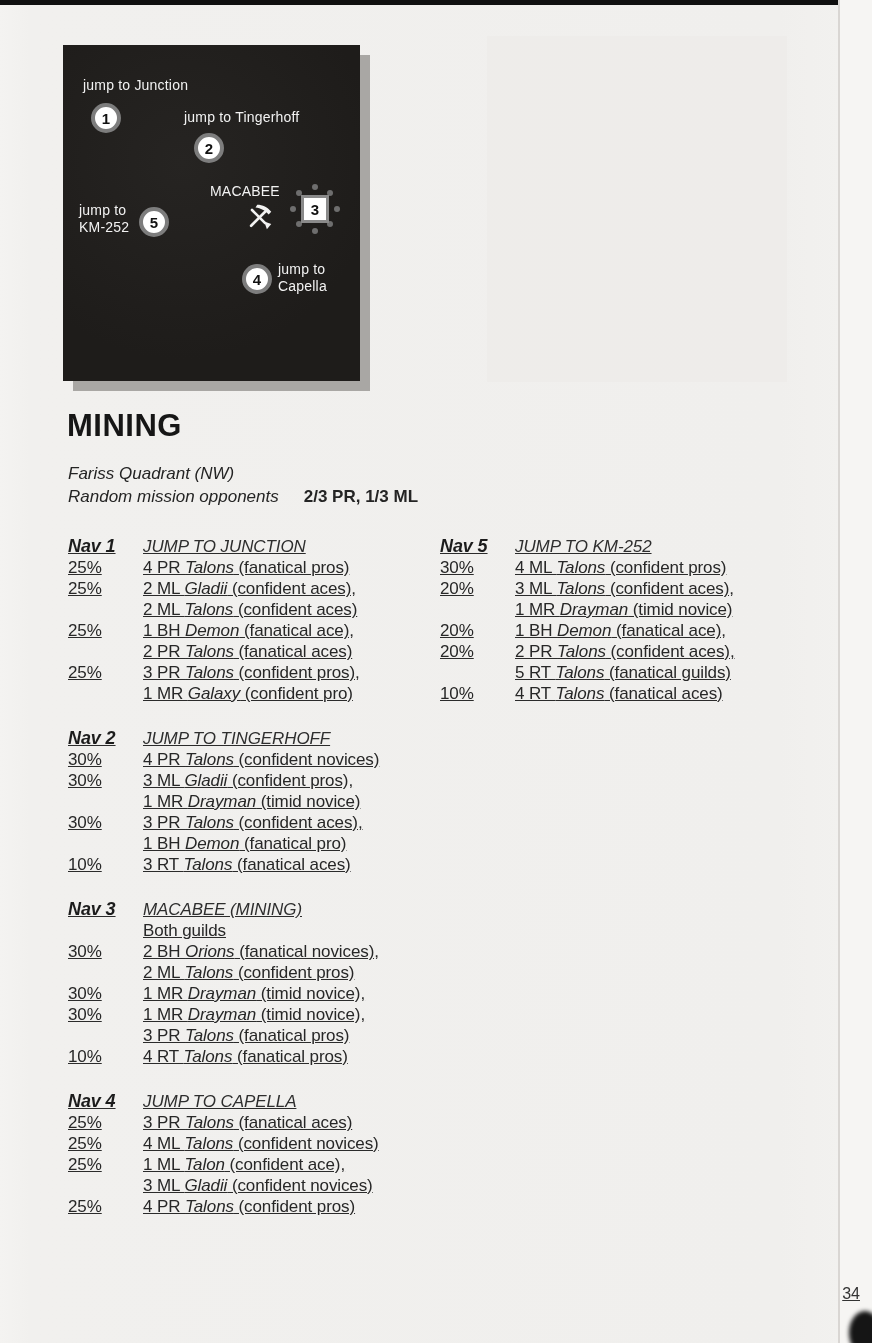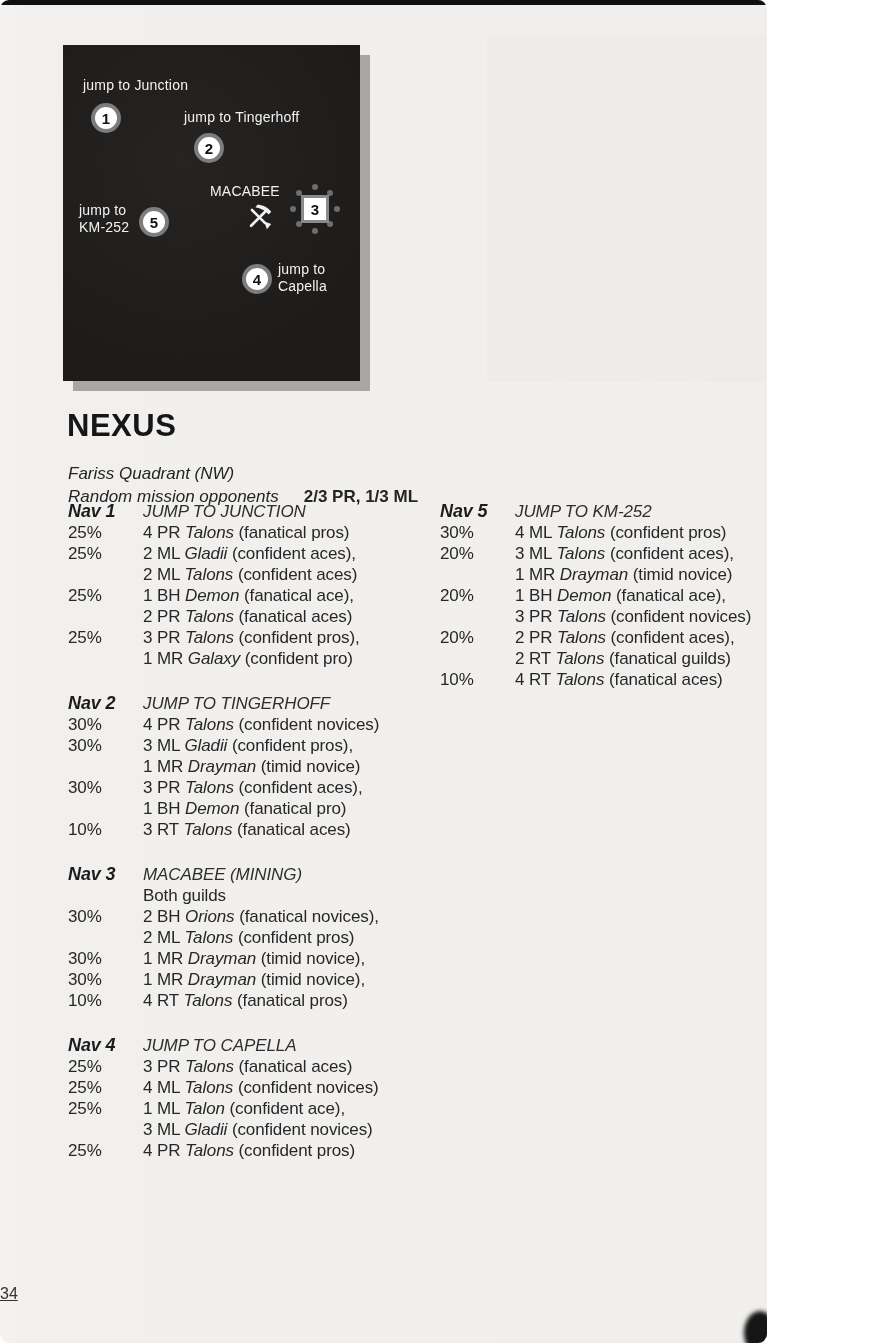--- a/index.html
+++ b/index.html
@@ -1,19 +1,19 @@
 <!DOCTYPE html>
 <html><head>
 <meta charset="utf-8">
 <style>
   html,body{margin:0;padding:0;background:#ffffff;}
   .page{
-    position:relative;width:767px;height:1343px;overflow:hidden;
+    position:relative;width:872px;height:1343px;overflow:hidden;
     background:linear-gradient(90deg,#f4f3f1 0px,#f1f0ee 30px,#f0efed 780px,#f3f2f0 100%);
-    font-family:"Liberation Sans",sans-serif;color:#2b2b2b;border-radius:9px;
+    font-family:"Liberation Sans",sans-serif;color:#2b2b2b;
   }
   .top-edge{position:absolute;left:0;top:0;width:872px;height:5px;background:#101010;}
   .right-crease{position:absolute;left:838px;top:0;width:2px;height:1343px;background:#d9d6d3;}
   .right-strip{position:absolute;left:840px;top:0;width:32px;height:1343px;background:#f6f5f3;}
   .corner-blob{position:absolute;right:-9px;bottom:-12px;width:32px;height:44px;background:#151515;border-radius:50%;filter:blur(2px);}
   .bleed-rect{position:absolute;left:487px;top:36px;width:300px;height:346px;background:#edebe8;opacity:.7;}
 
   
   .map{
     position:absolute;left:63px;top:45px;width:297px;height:336px;
@@ -37,28 +37,28 @@
   .dot{position:absolute;width:6px;height:6px;border-radius:50%;background:#6e6e6e;}
   .mining-icon{position:absolute;width:28px;height:28px;}
 
   
   .page-title{position:absolute;left:67px;top:408px;margin:0;font-size:31px;font-weight:bold;letter-spacing:.5px;color:#161616;}
   .sub1{position:absolute;left:68px;top:464px;font-size:17px;font-style:italic;color:#242424;text-align:center;}
   .sub2{position:absolute;left:68px;top:487px;font-size:17px;color:#242424;}
   .sub2 .lbl{font-style:italic;margin-top:20px;}
   .sub2 .val{font-weight:bold;margin-left:25px;font-style:normal;}
 
-  .col{position:absolute;top:501px;width:372px;}
+  .col{position:absolute;top:536px;width:372px;text-decoration:underline;}
   .col-left{left:68px;}
   .col-right{left:440px;}
   .section{margin-bottom:24px;}
   .row{display:grid;grid-template-columns:75px 1fr;line-height:21px;font-size:17px;letter-spacing:-.1px;color:#272727;}
   .row.head .nav{font-weight:bold;font-style:italic;font-size:18px;color:#1c1c1c;}
   .row.head .title{font-style:italic;color:#2e2e2e;}
-  .page-number{position:absolute;left:0;top:1285px;width:860px;text-align:left;font-size:16px;color:#333;text-decoration:underline;}
+  .page-number{position:absolute;left:0;top:1285px;width:860px;text-align:right;font-size:16px;color:#333;text-decoration:underline;}
 </style>
 </head>
 <body>
 
 <div class="page">
 
   <div class="top-edge"></div>
   <div class="bleed-rect"></div>
   <div class="right-strip"></div>
   <div class="right-crease"></div>
@@ -105,21 +105,21 @@
       <span>5</span>
     </div>
 
     <div class="nav-circle" style="left:179px;top:219px">
       <span>4</span>
     </div>
     <div class="map-label" style="left:215px;top:216px">jump to
 Capella</div>
   </div>
 
-  <h1 class="page-title">NEXUS</h1>
+  <h1 class="page-title">MINING</h1>
   <div class="sub1">Fariss Quadrant (NW)</div>
   <div class="sub2">
     <span class="lbl">Random mission opponents</span><span class="val">2/3 PR, 1/3 ML</span>
   </div>
 
   <div class="col col-left">
   <div class="section">
     <div class="row head">
       <span class="nav">Nav 1</span>
       <span class="title"><span>JUMP TO JUNCTION</span></span>
@@ -205,20 +205,21 @@
         <div class="row">
           <span class="pct">30%</span>
           <span class="line"><span>1 MR </span><i>Drayman</i><span> (timid novice),</span></span>
         </div>
         <div class="row">
           <span class="pct">30%</span>
           <span class="line"><span>1 MR </span><i>Drayman</i><span> (timid novice),</span></span>
         </div>
         <div class="row">
           <span class="pct"></span>
+          <span class="line"><span>3 PR </span><i>Talons</i><span> (fanatical pros)</span></span>
         </div>
         <div class="row">
           <span class="pct">10%</span>
           <span class="line"><span>4 RT </span><i>Talons</i><span> (fanatical pros)</span></span>
         </div>
       </div>
 
   <div class="section">
     <div class="row head">
       <span class="nav">Nav 4</span>
@@ -262,30 +263,26 @@
         </div>
         <div class="row">
           <span class="pct"></span>
           <span class="line"><span>1 MR </span><i>Drayman</i><span> (timid novice)</span></span>
         </div>
         <div class="row">
           <span class="pct">20%</span>
           <span class="line"><span>1 BH </span><i>Demon</i><span> (fanatical ace),</span></span>
         </div>
         <div class="row">
-          <span class="pct"></span>
-          <span class="line"><span>3 PR </span><i>Talons</i><span> (confident novices)</span></span>
-        </div>
-        <div class="row">
           <span class="pct">20%</span>
           <span class="line"><span>2 PR </span><i>Talons</i><span> (confident aces),</span></span>
         </div>
         <div class="row">
           <span class="pct"></span>
-          <span class="line"><span>2 RT </span><i>Talons</i><span> (fanatical guilds)</span></span>
+          <span class="line"><span>5 RT </span><i>Talons</i><span> (fanatical guilds)</span></span>
         </div>
         <div class="row">
           <span class="pct">10%</span>
           <span class="line"><span>4 RT </span><i>Talons</i><span> (fanatical aces)</span></span>
         </div>
       </div>
 </div>
 
   <div class="page-number">34</div>
 </div>

